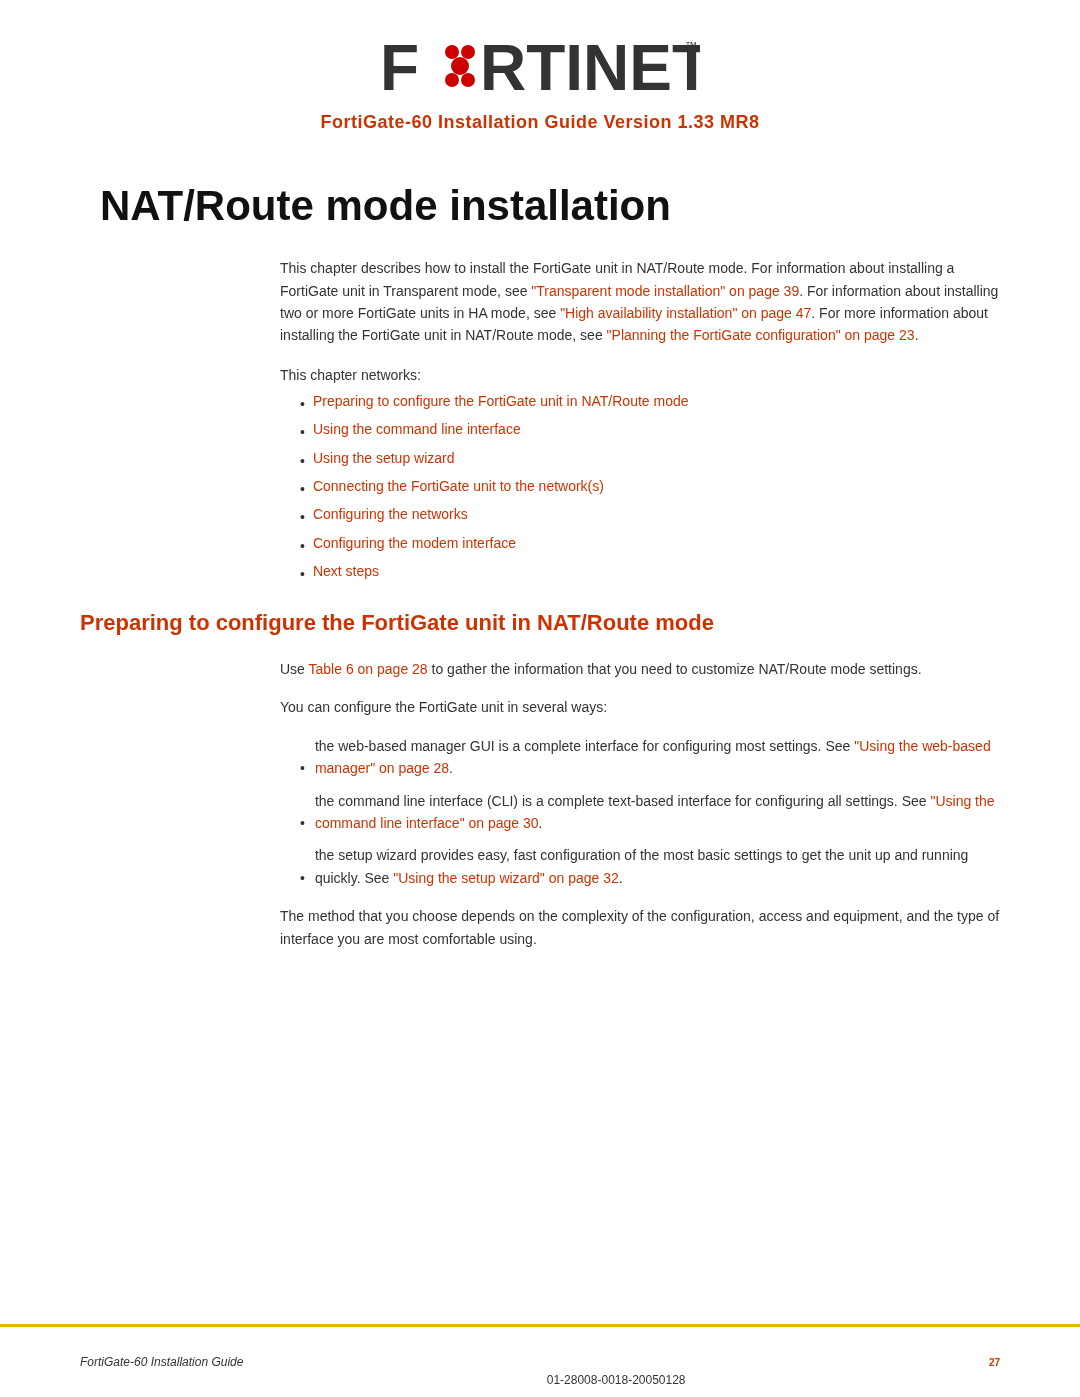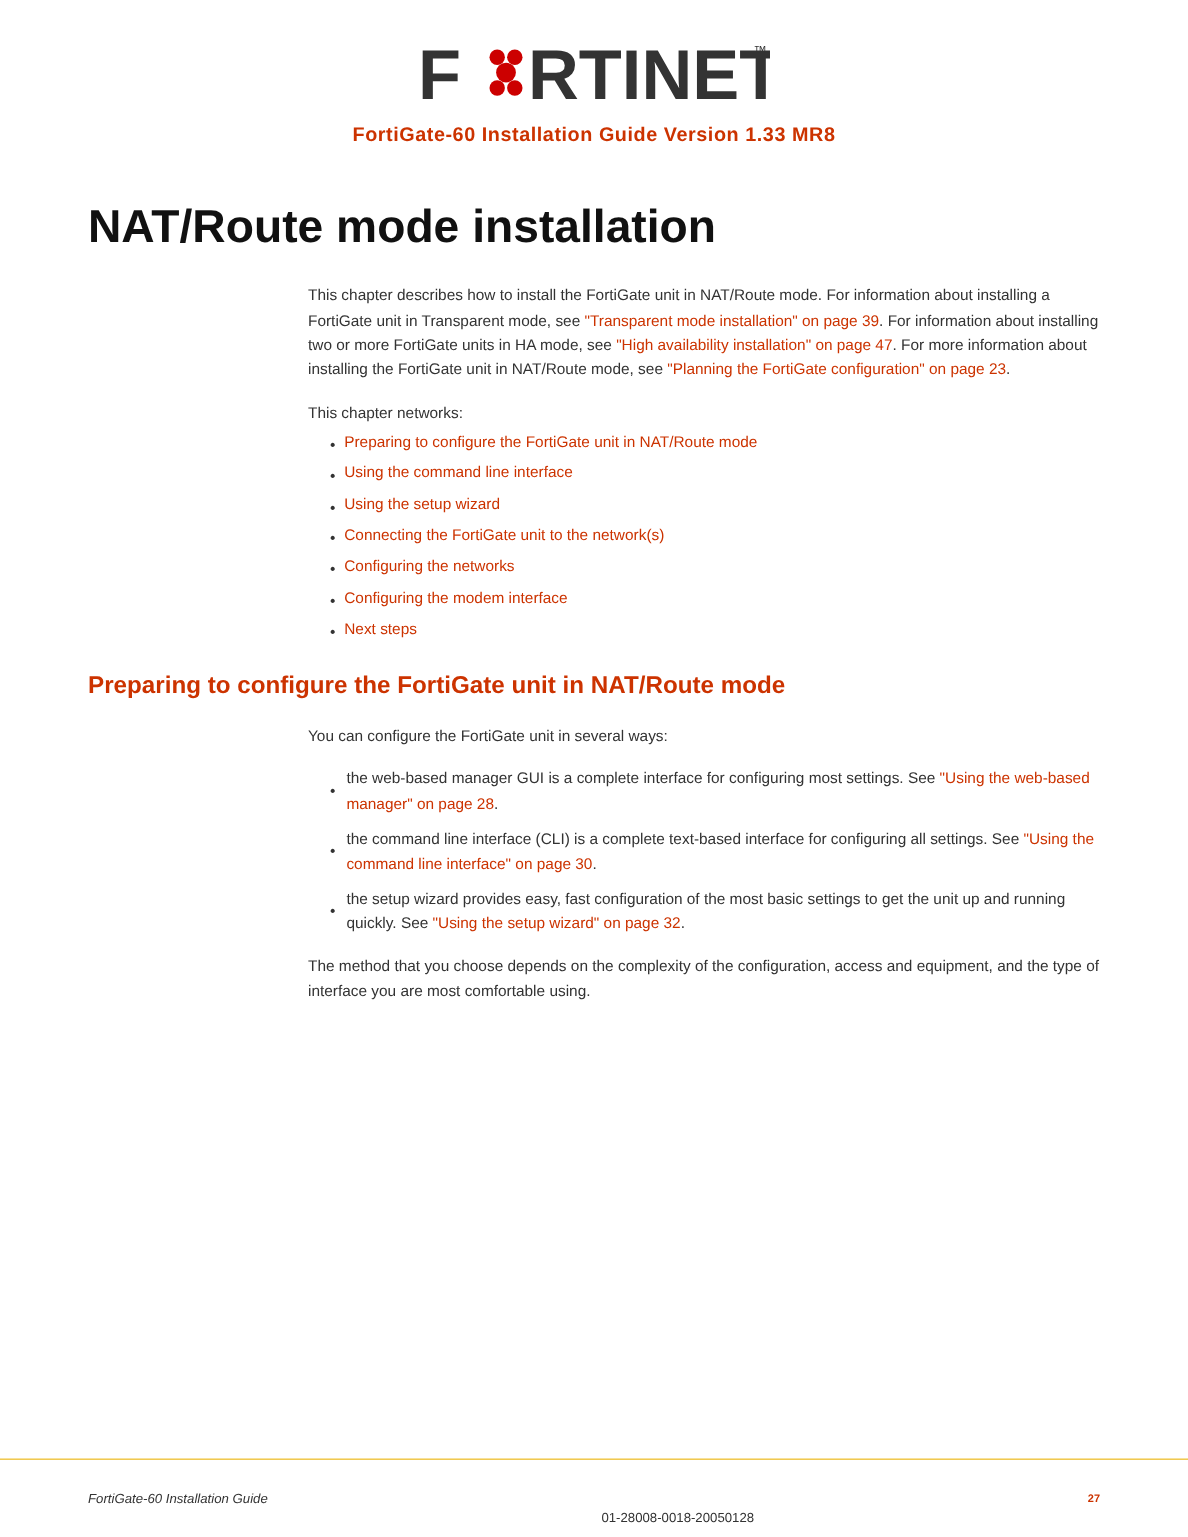--- a/index.html
+++ b/index.html
@@ -48,20 +48,21 @@
       padding: 30px 80px 30px 80px;
     }
 
     .page-title {
       font-size: 42px;
       font-weight: 900;
       color: #111111;
       margin-bottom: 28px;
       font-family: Arial Black, Arial, sans-serif;
       line-height: 1.1;
+      margin-left: 20px;
     }
 
     .intro-text {
       margin-left: 200px;
       margin-bottom: 20px;
       font-size: 14px;
       line-height: 1.6;
       color: #333333;
     }
 
@@ -127,35 +128,35 @@
       list-style: none;
       margin-left: 20px;
       margin-bottom: 16px;
     }
 
     .sub-bullet-list li {
       font-size: 14px;
       color: #333333;
       margin-bottom: 10px;
       display: flex;
-      align-items: center;
+      align-items: flex-end;
       line-height: 1.6;
     }
 
     .sub-bullet-list li::before {
       content: "•";
       color: #333333;
       margin-right: 10px;
       font-size: 14px;
       flex-shrink: 0;
       line-height: 1.6;
     }
 
     .footer {
-      border-top: 1px solid #eab308;
+      border-top: 3px solid #eab308;
       padding: 10px 80px;
       display: flex;
       justify-content: space-between;
       align-items: center;
       margin-top: auto;
     }
 
     .footer-left {
       font-size: 12px;
       color: #333333;
@@ -237,20 +238,23 @@
         </li>
       <li>
           <a href="#">Next steps</a>
         </li>
     </ul>
 
     <h2 class="section-heading">Preparing to configure the FortiGate unit in NAT/Route mode</h2>
 
     <div class="section-content">
 
+      <p class="section-para">
+        <span>Use </span><a href="#" class="link">Table 6 on page 28</a><span> to gather the information that you need to customize NAT/Route mode settings.</span>
+      </p>
 
       <p class="section-para">You can configure the FortiGate unit in several ways:</p>
 
       <ul class="sub-bullet-list">
         <li>
           <span></span>
           <span>
             <span>the web-based manager GUI is a complete interface for configuring most settings. See </span><a href="#" class="link">"Using the web-based manager" on page 28</a><span>.</span>
           </span>
         </li>

